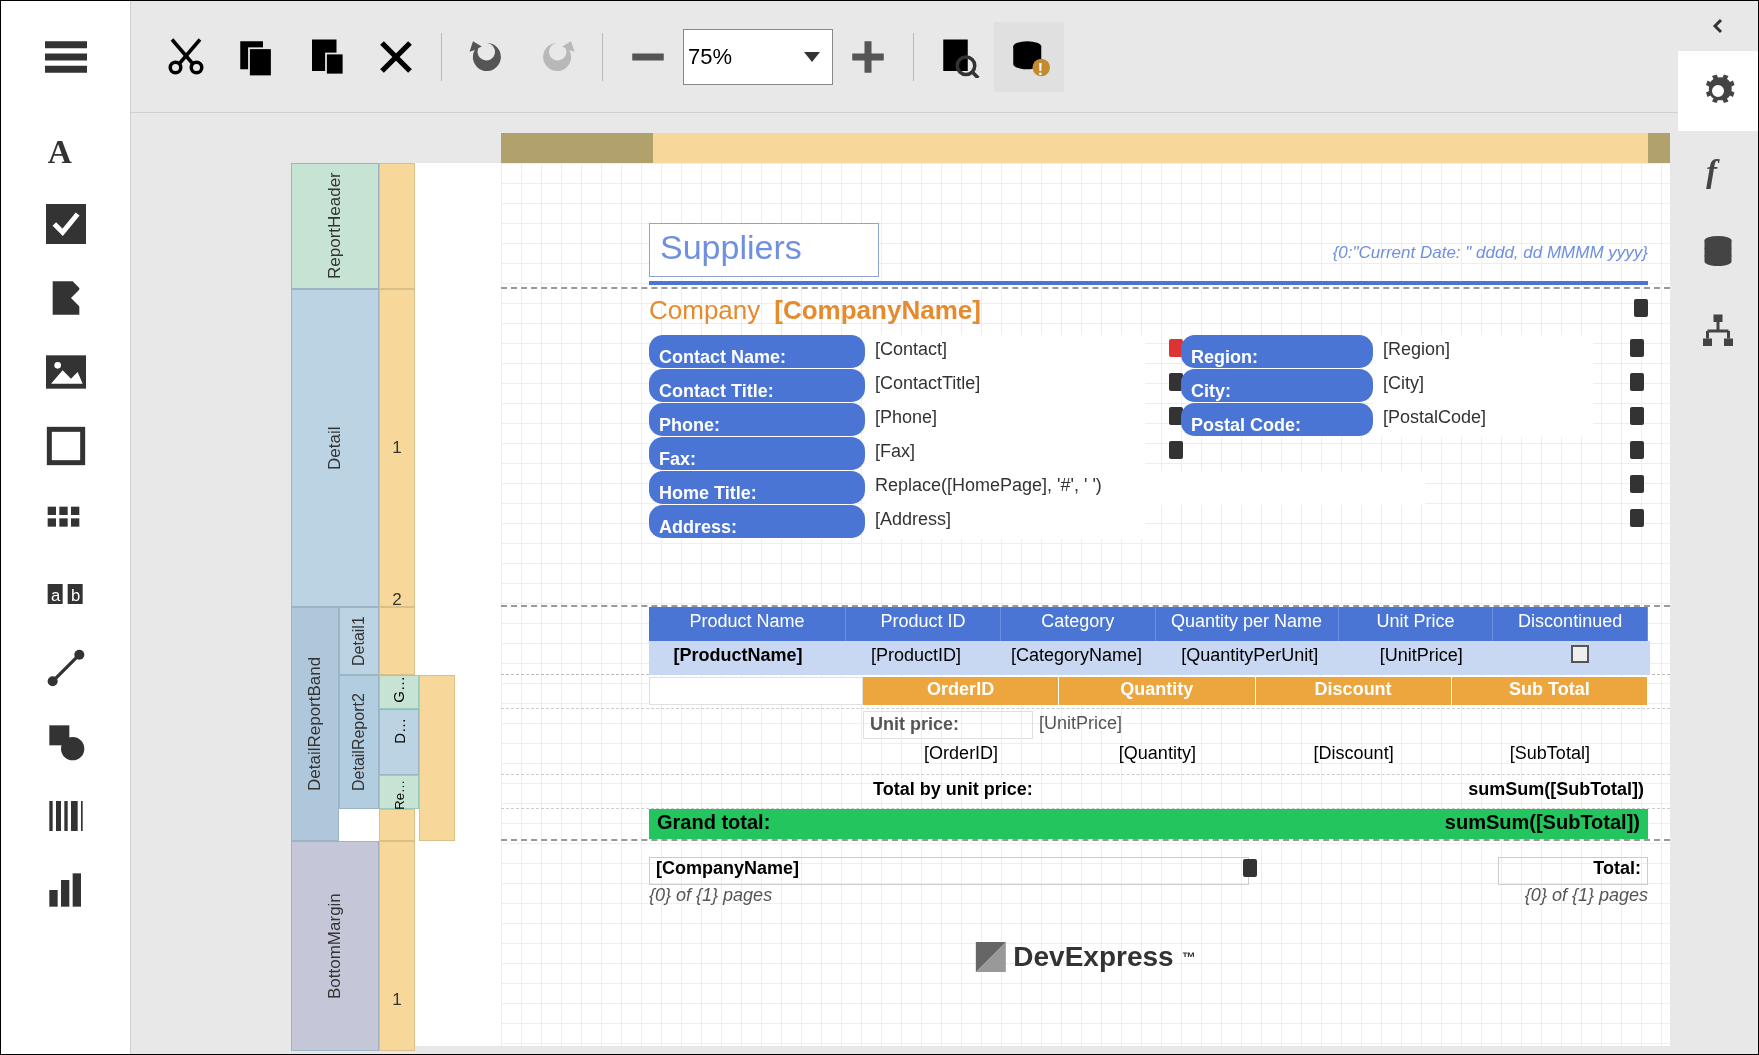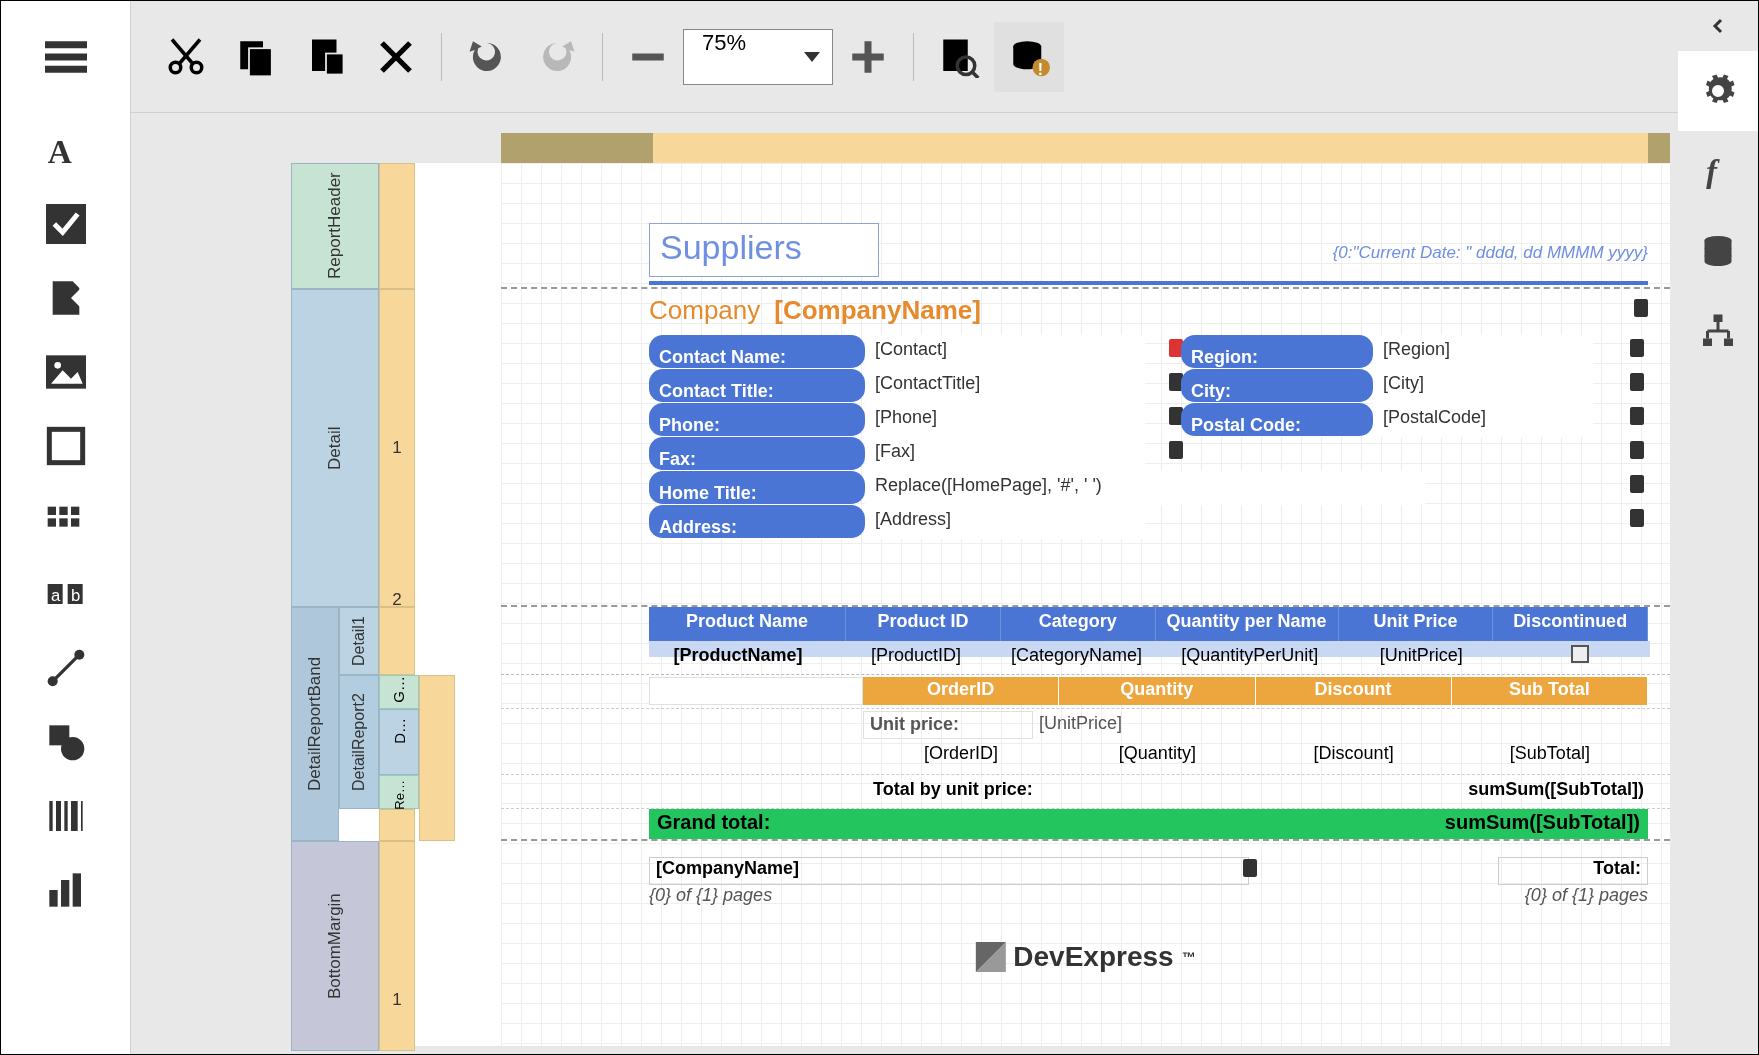--- a/index.html
+++ b/index.html
@@ -4,21 +4,21 @@
 <style>
 * { box-sizing: border-box; margin: 0; padding: 0; }
 body { font-family: "Segoe UI", Arial, sans-serif; background: #fff; width: 1759px; height: 1055px; overflow: hidden; border: 1px solid #000; position: relative; }
 
 
 .toolbar { position: absolute; top: 0; left: 130px; right: 80px; height: 112px; background: #e8e8e8; border-bottom: 1px solid #d0d0d0; display: flex; align-items: center; padding-left: 20px; gap: 0; }
 .tool-btn { width: 70px; height: 70px; display: flex; align-items: center; justify-content: center; cursor: pointer; }
 .tool-btn svg { width: 42px; height: 42px; fill: #555; }
 .tool-btn.disabled svg { fill: #b8b8b8; }
 .tool-sep { width: 1px; height: 48px; background: #bbb; margin: 0 10px; }
-.zoom-select { position: relative; width: 150px; height: 56px; border: 1px solid #888; background: #fff; display: flex; align-items: flex-start; padding: 0 18px; font-size: 22px; }
+.zoom-select { position: relative; width: 150px; height: 56px; border: 1px solid #888; background: #fff; display: flex; align-items: center; padding: 0 4px; font-size: 22px; }
 .zoom-select::after { content: ""; position: absolute; right: 12px; top: 50%; transform: translateY(-50%); border-left: 8px solid transparent; border-right: 8px solid transparent; border-top: 10px solid #333; }
 .preview-btn { background: #e0e0e0; }
 
 
 .left-sidebar { position: absolute; top: 0; left: 0; width: 130px; height: 100%; background: #fff; border-right: 1px solid #d0d0d0; display: flex; flex-direction: column; align-items: center; }
 .left-sidebar .menu-btn { width: 100%; height: 112px; display: flex; align-items: center; justify-content: center; cursor: pointer; border-bottom: 1px solid transparent; }
 .left-sidebar .menu-btn svg { width: 42px; height: 42px; fill: #333; }
 .side-item { width: 100%; height: 74px; display: flex; align-items: center; justify-content: center; cursor: pointer; }
 .side-item svg { width: 40px; height: 40px; fill: #333; }
 
@@ -67,23 +67,23 @@
 .info-val { width: 280px; padding: 4px 10px; font-size: 18px; color: #333; background: #fff; }
 .info-table.right { left: 680px; top: 46px; }
 .info-table.right .info-lbl { width: 192px; }
 .info-table.right .info-val { width: 220px; }
 .info-homepage { display:flex; height:34px; }
 .info-address { display:flex; height:34px; }
 .small-db { position:absolute; width:14px; height:18px; background:#333; border-radius:2px; }
 .small-red { position:absolute; width:14px; height:18px; background:#d33; border-radius:2px; }
 
 
-.prod-header { position:absolute; left:148px; right:22px; height:34px; background:#4a75d4; display:flex; color:#fff; font-size:18px; font-weight:bold; }
+.prod-header { position:absolute; left:148px; right:22px; height:34px; background:#4a75d4; display:flex; color:#fff; font-size:18px; font-weight:normal; }
 .prod-header .c { flex:1; text-align:center; padding:4px 6px; border-right:1px solid #6b90de; }
-.prod-row { position:absolute; left:148px; right:20px; height:16px; background:#c8d7f2; display:flex; font-size:18px;gap:19px; }
+.prod-row { position:absolute; left:148px; right:20px; height:34px; background:#c8d7f2; display:flex; font-size:18px;gap:19px; }
 .prod-row .c { flex:1; text-align:center; padding:4px 6px; }
 .subhdr { position:absolute; left:148px; right:22px; height:28px; display:flex; background:#fff; }
 .subhdr .blank { width:214px; border:1px solid #e0e0e0; }
 .subhdr .oc { flex:1; background:#eda53e; color:#fff; text-align:center; font-weight:bold; font-size:18px; padding:2px; border-right:1px solid #fff; }
 .unit-row { position:absolute; left:148px; right:22px; height:28px; display:flex; }
 .unit-row .blank { width:214px; }
 .unit-row .lbl { width:170px; font-weight:bold; font-size:18px; color:#555; padding:2px 6px; border:1px solid #e0e0e0; }
 .unit-row .val { flex:1; font-size:18px; color:#555; padding:2px 6px; }
 .order-row { position:absolute; left:148px; right:22px; height:30px; display:flex; }
 .order-row .blank { width:214px; }

